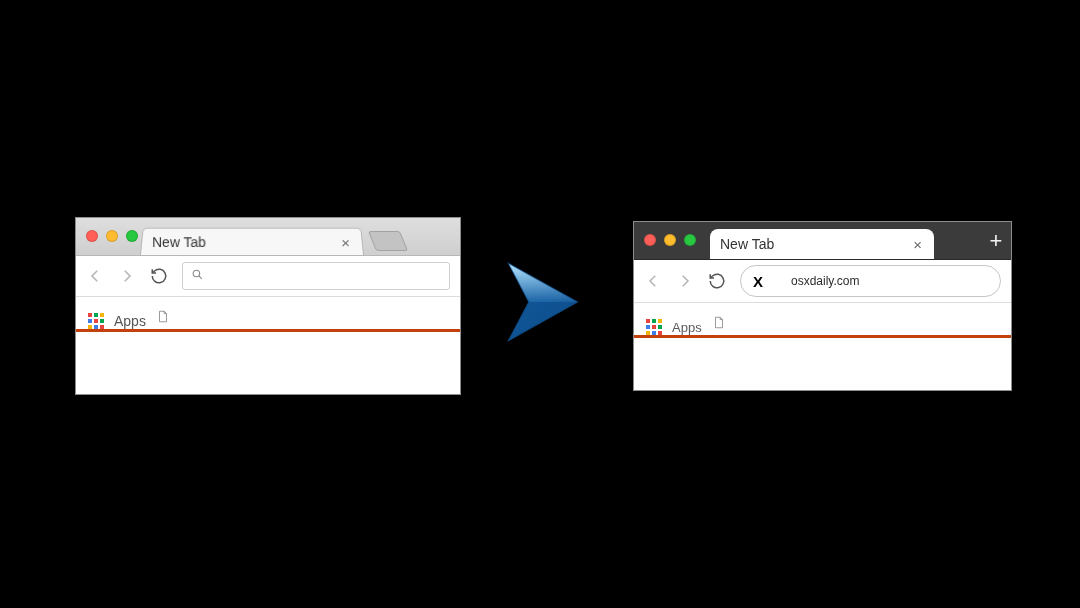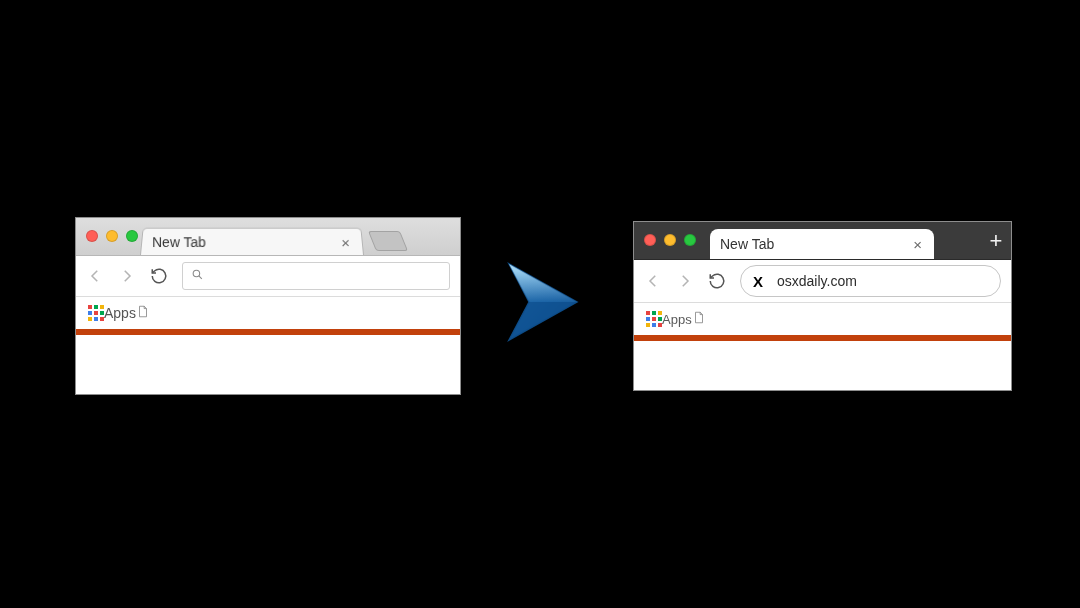--- a/index.html
+++ b/index.html
@@ -37,24 +37,24 @@
   .dark .toolbar{height:42px}
   .navicn{width:18px;height:18px;color:#555;stroke:#555;display:flex;align-items:center;justify-content:center}
   .navicn.disabled{color:#b4b4b4;stroke:#b4b4b4}
   .navicn svg{width:18px;height:18px}
 
   .omnibox{flex:1;display:flex;align-items:center;height:26px;background:#fff}
   .light .omnibox{border:1px solid #d0d0d0;border-radius:3px;padding:0 8px}
   .dark  .omnibox{border:1px solid #c6c6c6;border-radius:16px;padding:0 12px;height:30px}
   .omnibox .favX{font-weight:700;font-family:Arial Black,Arial;font-size:15px;margin-right:8px}
   .omnibox .mag svg{width:13px;height:13px;stroke:#8a8a8a}
-  .omnibox .url{margin-left:6px;font-size:14px;color:#2c2c2c}
-
-  
-  .bookbar{height:32px;display:flex;align-items:center;gap:0;padding:0 12px;border-bottom:6px solid #c2410c}
+  .omnibox .url{margin-left:20px;font-size:12px;color:#2c2c2c}
+
+  
+  .bookbar{height:32px;display:flex;align-items:flex-end;gap:10px;padding:0 12px;border-bottom:3px solid #c2410c}
   .apps-ic{width:16px;height:16px;display:grid;grid-template-columns:repeat(3,4px);grid-template-rows:repeat(3,4px);gap:2px}
   .apps-ic span{width:4px;height:4px}
   .apps-label{font-size:14px;color:#555}
   .dark .apps-label{font-size:13px;color:#5a5a5a}
   .page-ic svg{width:14px;height:17px;stroke:#7a7a7a;fill:none;stroke-width:1.3}
   .content{background:#fff;flex:1}
 
   
   .arrow-wrap{position:absolute;left:505px;top:258px;width:78px;height:88px;filter:drop-shadow(0 2px 3px rgba(0,0,0,.6))}
   .arrow-wrap svg{width:78px;height:88px}

